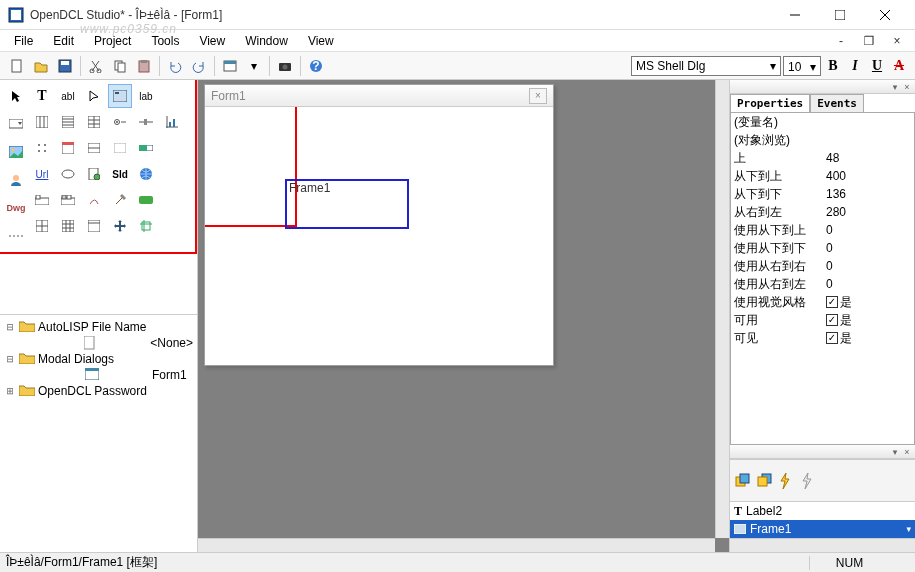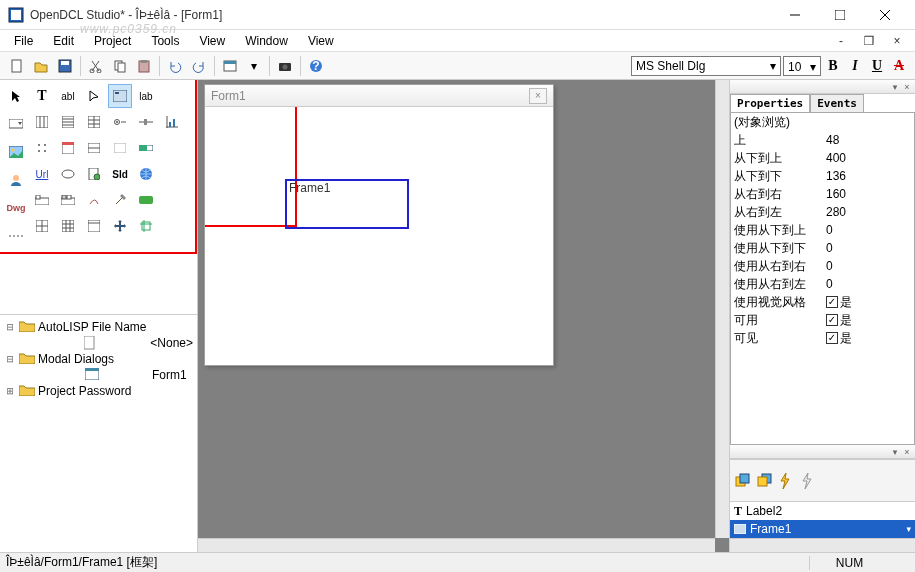--- a/index.html
+++ b/index.html
@@ -452,21 +452,21 @@
           </span>
         <span>Form1</span>
       </div>
       <div class="treenode l1">
         <span class="exp">⊞</span>
         <span class="ticon">
             <svg width="16" height="12">
               <path d="M0 2 h5 l2 2 h9 v8 h-16 z" fill="#f2c94c" stroke="#9a7b1e"></path>
             </svg>
           </span>
-        <span>Project Password</span>
+        <span>OpenDCL Password</span>
       </div>
     </div>
   </div>
 
   <div class="center">
     <div class="formwin">
       <div class="formtitle">
         <span>Form1</span>
         <span class="x">×</span>
       </div>
@@ -485,20 +485,26 @@
     <div class="panelbar">
       <span>▾</span>
       <span>×</span>
     </div>
     <div class="tabs">
       <div class="tab">Properties</div>
       <div class="tab inactive">Events</div>
     </div>
     <div class="proplist" id="proplist">
         <div class="proprow">
+          <div class="pn">(变量名)</div>
+          <div class="pv">
+            <span></span>
+          </div>
+        </div>
+        <div class="proprow">
           <div class="pn">(对象浏览)</div>
           <div class="pv">
             <span></span>
           </div>
         </div>
         <div class="proprow">
           <div class="pn">上</div>
           <div class="pv">
             <span>48</span>
           </div>
@@ -506,26 +512,20 @@
         <div class="proprow">
           <div class="pn">从下到上</div>
           <div class="pv">
             <span>400</span>
           </div>
         </div>
         <div class="proprow">
           <div class="pn">从下到下</div>
           <div class="pv">
             <span>136</span>
-          </div>
-        </div>
-        <div class="proprow">
-          <div class="pn">从右到右</div>
-          <div class="pv">
-            <span>160</span>
           </div>
         </div>
         <div class="proprow">
           <div class="pn">从右到左</div>
           <div class="pv">
             <span>280</span>
           </div>
         </div>
         <div class="proprow">
           <div class="pn">使用从下到上</div>

